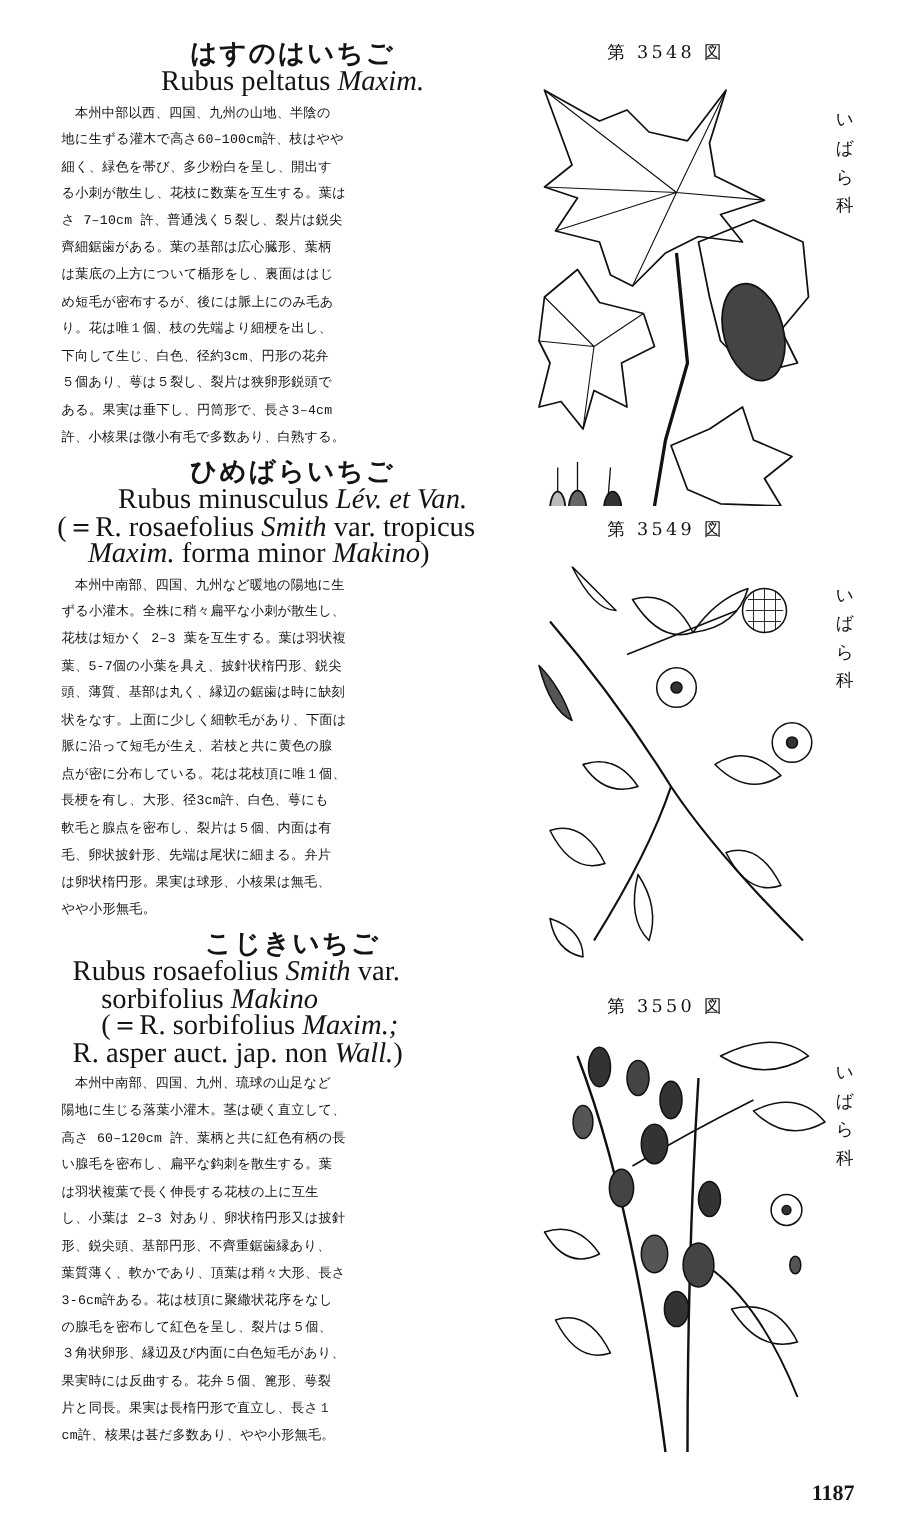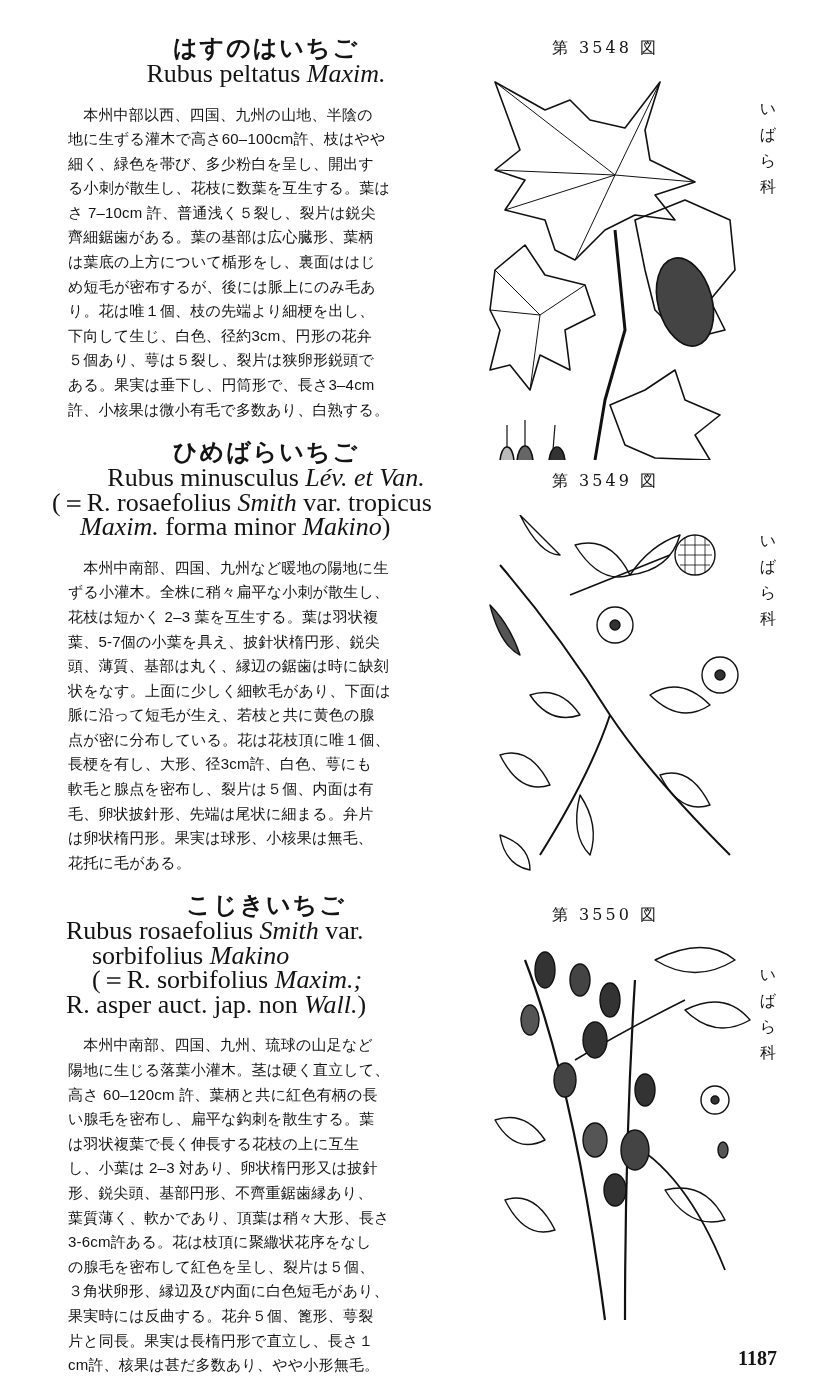--- a/index.html
+++ b/index.html
@@ -8,22 +8,22 @@
   .textcol { position: absolute; left: 52px; top: 34px; width: 428px; }
   .entry { margin: 0; }
   .jp-title { text-align: center; font-family: "DejaVu Sans", sans-serif; font-weight: bold;
               font-size: 24px; line-height: 28px; letter-spacing: 2px; margin: 0; }
   .sci { font-family: "Liberation Serif", serif; font-size: 26px; line-height: 24.5px; margin: 0; }
   .sci.center { text-align: center; }
   .sci .it { font-style: italic; }
   .sci.indent1 { padding-left: 28px; }
   .sci.indent2 { padding-left: 40px; }
   .sci.indent3 { padding-left: 14px; }
-  .body { font-family: Liberation Sans, sans-serif; font-size: 15px; line-height: 24.6px;
-          letter-spacing: 0.2px; margin: 16px; text-align: justify; }
+  .body { font-family: Liberation Mono, monospace; font-size: 12px; line-height: 24.6px;
+          letter-spacing: 0.2px; margin: 4px; text-align: justify; }
   .body .ln { display: block; white-space: nowrap; }
   .fig-label { position: absolute; font-family: "DejaVu Serif", serif; font-size: 16px;
                letter-spacing: 3px; }
   .family { position: absolute; font-family: "DejaVu Serif", serif; font-size: 16px;
             width: 20px; line-height: 26px; text-align: center; }
   .illus { position: absolute; }
   .page-number { position: absolute; left: 738px; top: 1347px; font-family: "Liberation Serif", serif;
                  font-weight: bold; font-size: 20px; }
 </style>
 </head>
@@ -70,21 +70,21 @@
       <span class="ln">花枝は短かく 2–3 葉を互生する。葉は羽状複</span>
       <span class="ln">葉、5-7個の小葉を具え、披針状楕円形、鋭尖</span>
       <span class="ln">頭、薄質、基部は丸く、縁辺の鋸歯は時に缺刻</span>
       <span class="ln">状をなす。上面に少しく細軟毛があり、下面は</span>
       <span class="ln">脈に沿って短毛が生え、若枝と共に黄色の腺</span>
       <span class="ln">点が密に分布している。花は花枝頂に唯１個、</span>
       <span class="ln">長梗を有し、大形、径3cm許、白色、萼にも</span>
       <span class="ln">軟毛と腺点を密布し、裂片は５個、内面は有</span>
       <span class="ln">毛、卵状披針形、先端は尾状に細まる。弁片</span>
       <span class="ln">は卵状楕円形。果実は球形、小核果は無毛、</span>
-      <span class="ln">花托に毛がある。</span>
+      <span class="ln">やや小形無毛。</span>
     </p>
   </section>
 
   <section class="entry">
     <h2 class="jp-title">こじきいちご</h2>
     <p class="sci indent3">
       <span>Rubus rosaefolius </span><span class="it">Smith</span><span> var.</span>
     </p>
     <p class="sci indent2">
       <span>sorbifolius </span><span class="it">Makino</span>

